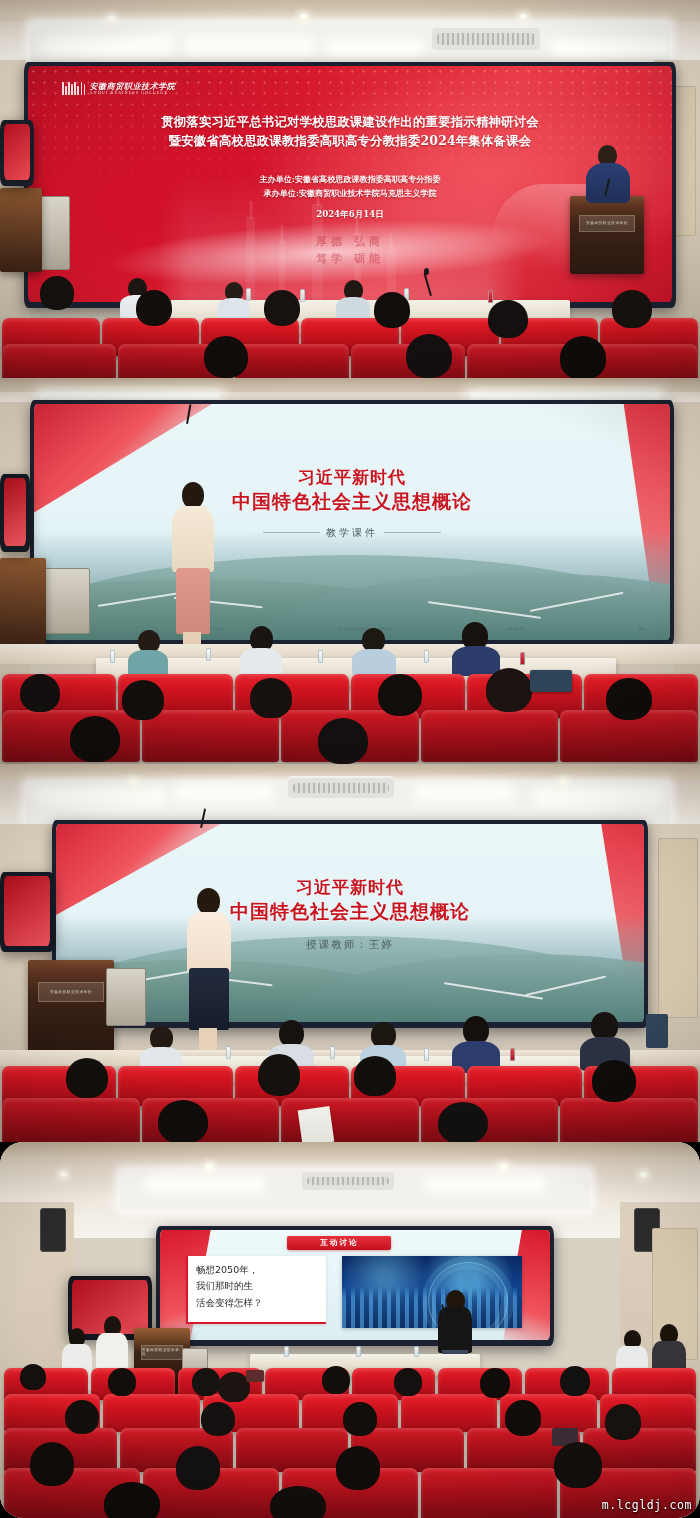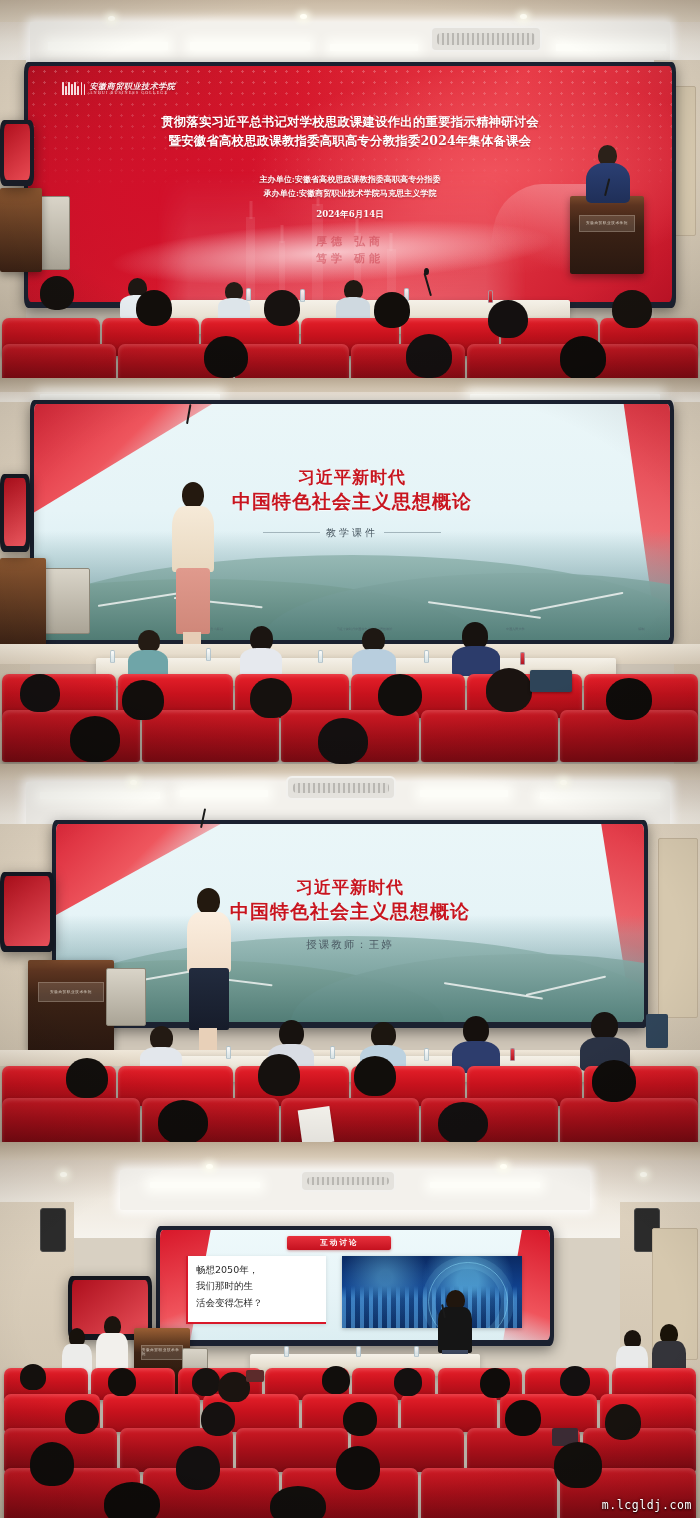--- a/index.html
+++ b/index.html
@@ -8,21 +8,21 @@
     background: #000;
     font-family: "Liberation Sans", "DejaVu Sans", sans-serif;
     overflow: hidden;
   }
   #collage { position: relative; width: 700px; height: 1518px; }
 
   .panel { position: absolute; left: 0; width: 700px; overflow: hidden; }
   #panel-1 { top: 0;    height: 378px; }
   #panel-2 { top: 378px; height: 386px; }
   #panel-3 { top: 764px; height: 378px; }
-  #panel-4 { top: 1142px; height: 376px; }
+  #panel-4 { top: 1142px; height: 376px; border-radius: 23px; }
 
   
   .room { position: absolute; inset: 0; background: #cfc6b8; }
 
   
   .ceiling {
     position: absolute; left: 0; right: 0; top: 0;
     background: linear-gradient(180deg,#cdbfae 0%, #ded3c5 25%, #efe9df 60%, #f6f3ed 100%);
   }
   .ceiling-trough {

